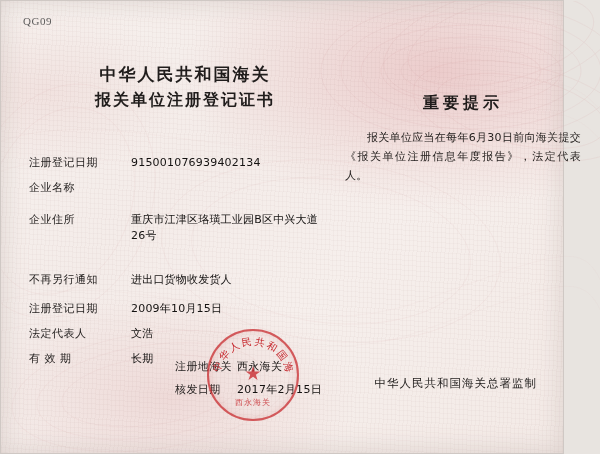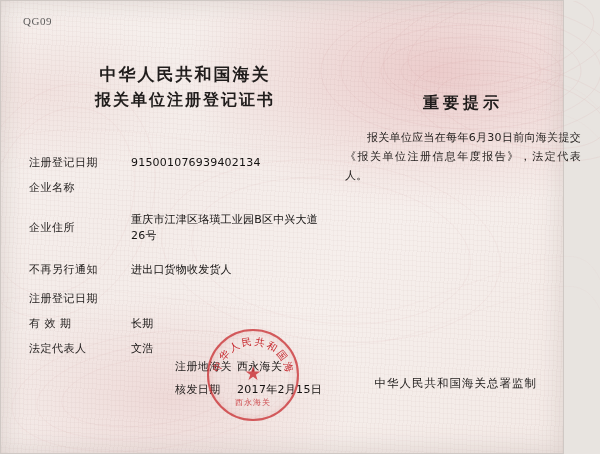--- a/index.html
+++ b/index.html
@@ -260,38 +260,39 @@
   <div class="fields">
     <div class="field-row">
     </div>
     <div class="field-row">
       <div class="field-label">注册登记日期</div>
       <div class="field-value">915001076939402134</div>
     </div>
     <div class="field-row tall">
       <div class="field-label">企业名称</div>
     </div>
-    <div class="field-row tall" style="margin-top:16px; margin-bottom:18px;align-items:center;">
+    <div class="field-row tall" style="margin-top:16px; margin-bottom:28px;">
       <div class="field-label">企业住所</div>
       <div class="field-value">重庆市江津区珞璜工业园B区中兴大道26号</div>
     </div>
     <div class="field-row tall">
       <div class="field-label">不再另行通知</div>
       <div class="field-value">进出口货物收发货人</div>
     </div>
     <div class="field-row">
       <div class="field-label">注册登记日期</div>
+      <div class="field-value">2009年10月15日</div>
+    </div>
+    <div class="field-row">
+      <div class="field-label">法定代表人</div>
+      <div class="field-value">文浩</div>
     </div>
     <div class="field-row">
       <div class="field-label">有 效 期</div>
       <div class="field-value">长期</div>
-    </div>
-    <div class="field-row">
-      <div class="field-label">法定代表人</div>
-      <div class="field-value">文浩</div>
     </div>
   </div>
 
   <div class="sign-block">
     <div class="sign-row">
       <span class="sign-label">注册地海关</span>
       <span class="sign-value">西永海关</span>
     </div>
     <div class="sign-row">
       <span class="sign-label">核发日期</span>

